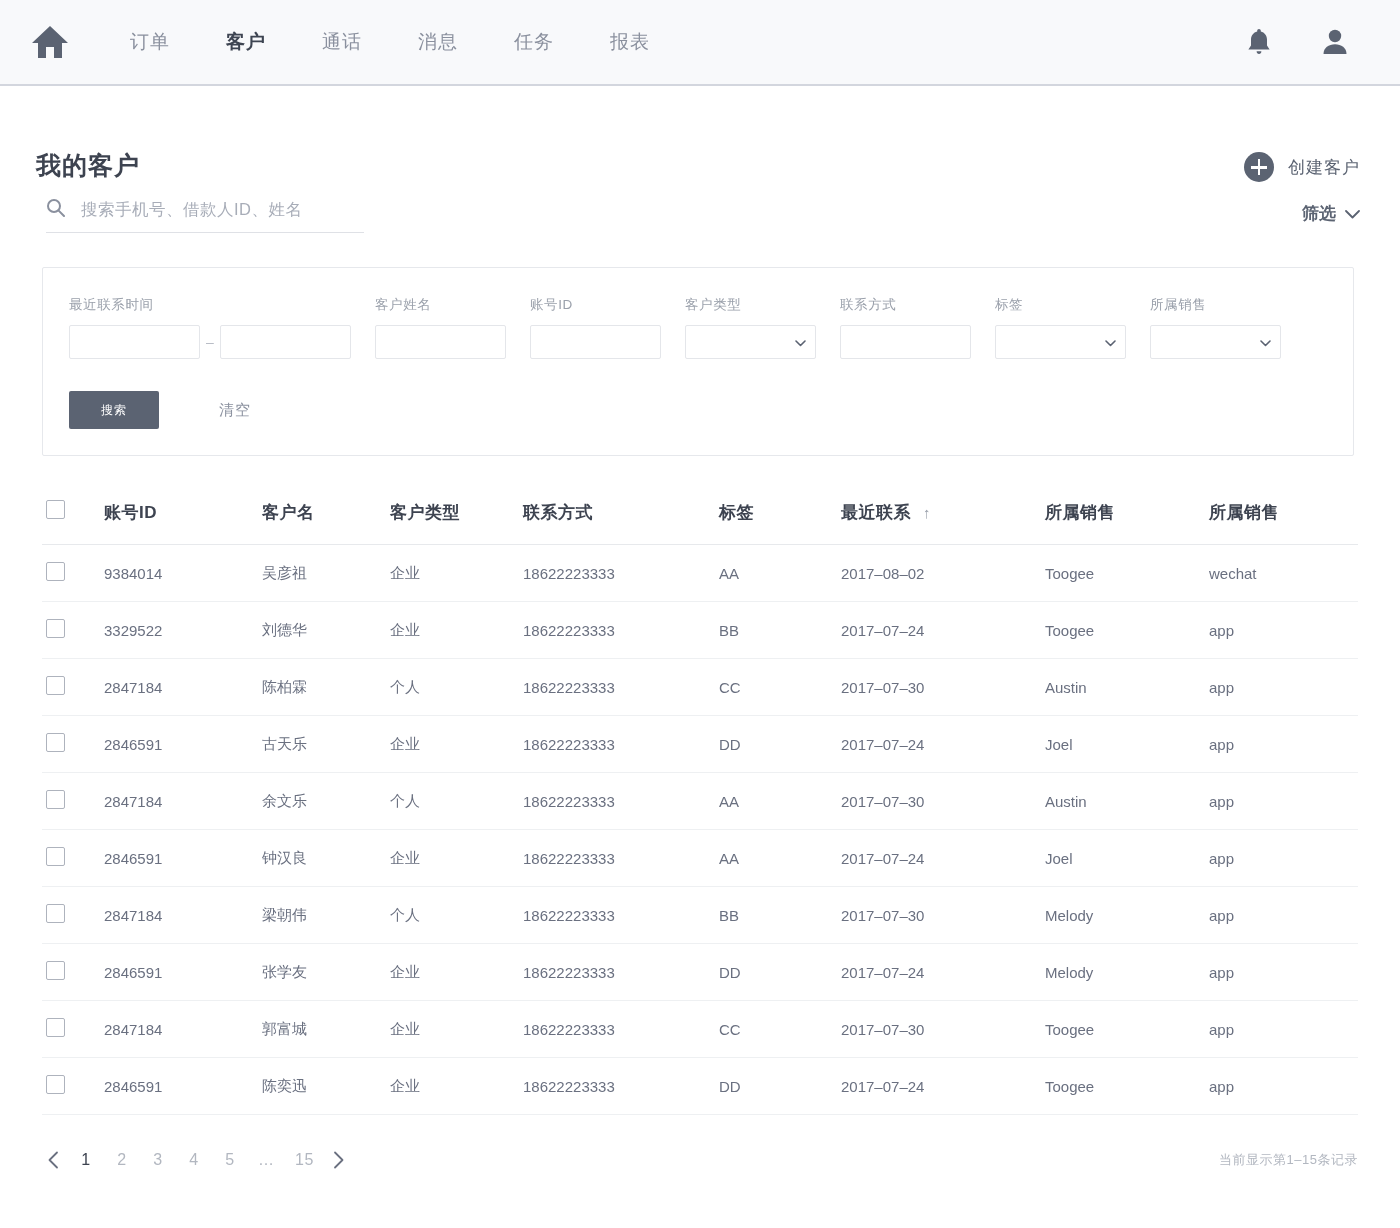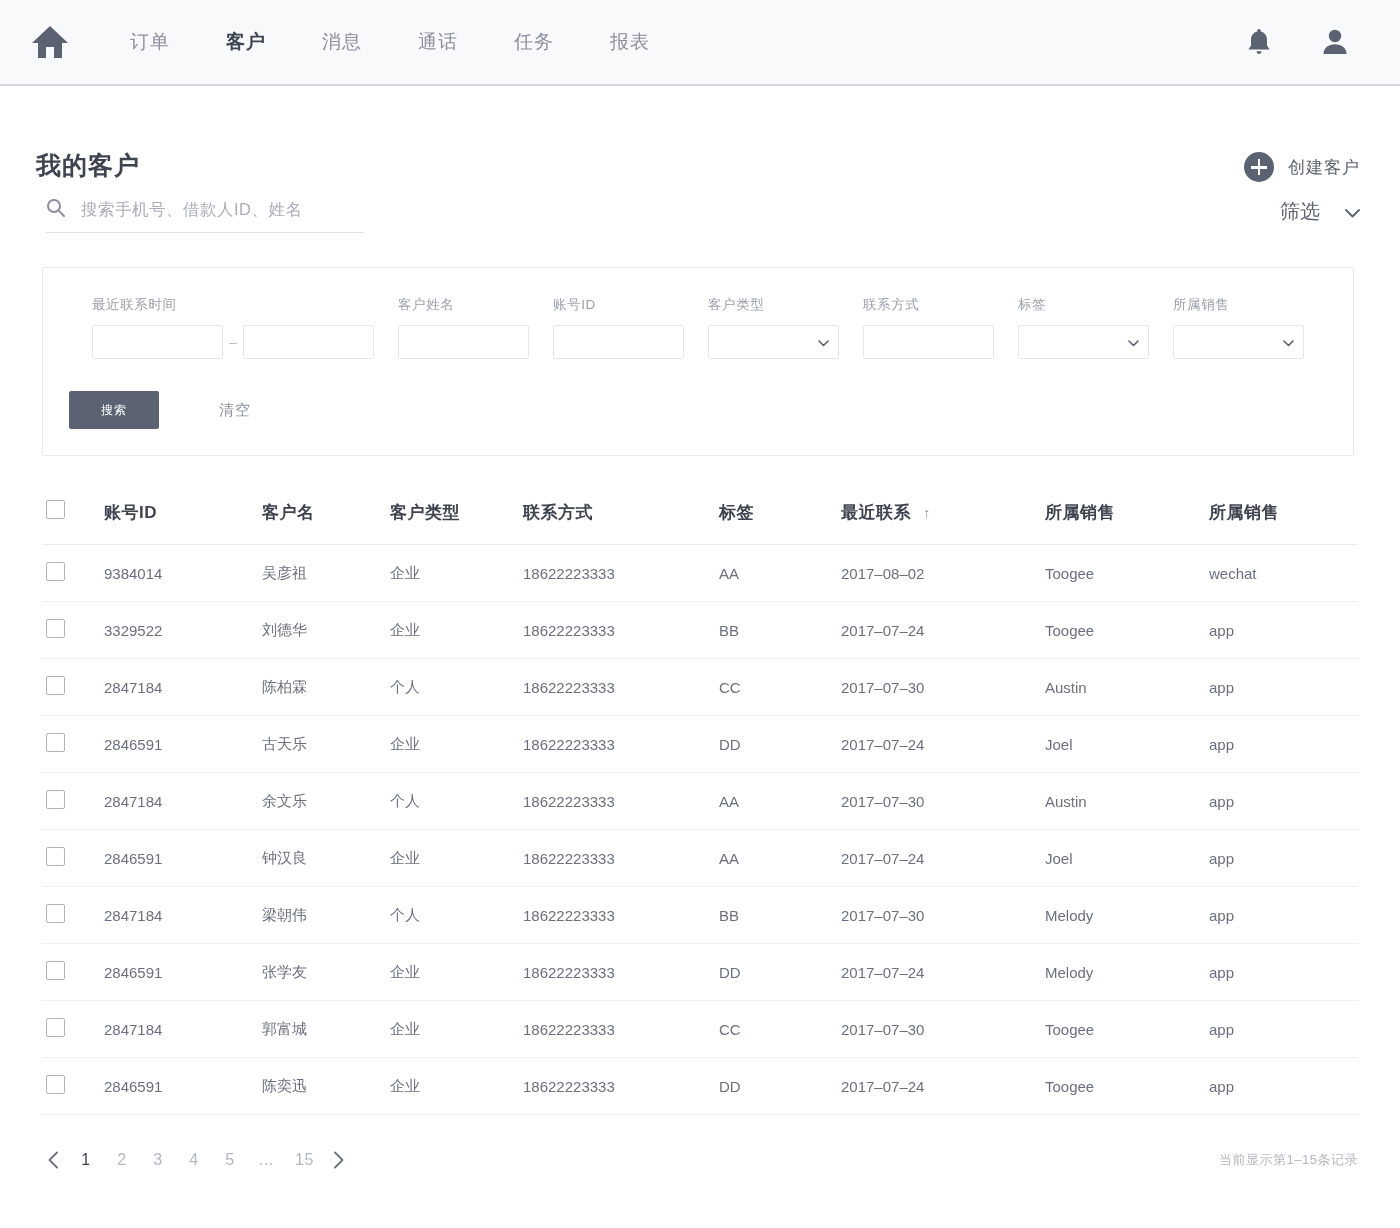--- a/index.html
+++ b/index.html
@@ -73,32 +73,32 @@
   }
   .search-input {
     border: none; outline: none; background: transparent;
     font-size: 16.5px; color: #4a4f5c;
     font-family: inherit;
     width: 100%;
     letter-spacing: 0.5px;
   }
   .search-input::placeholder { color: #a8adb8; }
   .filter-toggle {
-    margin-left: auto; display: flex; align-items: center; gap: 25px;
-    cursor: pointer; font-size: 20px; color: #5b6372; padding-bottom: 8px;
+    margin-left: auto; display: flex; align-items: center; gap: 9px;
+    cursor: pointer; font-size: 17px; color: #5b6372; padding-bottom: 8px; font-weight: bold;
   }
 
   
   .filter-panel {
     margin: 34px 46px 0 42px;
     border: 1px solid #e6e8ec;
     border-radius: 2px;
     padding: 28px 26px 26px 26px;
   }
-  .filter-fields { display: flex; align-items: flex-end; justify-content: center; }
+  .filter-fields { display: flex; align-items: flex-end; }
   .fgroup { margin-right: 24px; }
   .fgroup:last-child { margin-right: 0; }
   .flabel { font-size: 13.5px; color: #9aa0ab; margin-bottom: 11px; letter-spacing: 0.6px; }
   .fctl { display: flex; align-items: center; }
   .finput {
     height: 34px;
     border: 1px solid #e4e6ea;
     border-radius: 2px;
     background: #fff;
     outline: none;
@@ -192,22 +192,22 @@
 
 <div class="navbar">
   <div class="nav-home">
     <svg width="40" height="36" viewBox="0 0 40 36" aria-hidden="true">
       <path d="M20 2 L38 19 L32 19 L32 34 L24 34 L24 23 L16 23 L16 34 L8 34 L8 19 L2 19 Z" fill="#5b6372"></path>
     </svg>
   </div>
   <div class="nav-links">
     <div class="nav-link">订单</div>
     <div class="nav-link active">客户</div>
+    <div class="nav-link">通话</div>
     <div class="nav-link">消息</div>
-    <div class="nav-link">通话</div>
     <div class="nav-link">任务</div>
     <div class="nav-link">报表</div>
   </div>
   <div class="nav-right">
     <div class="nav-icon">
       <svg width="28" height="30" viewBox="0 0 28 30" aria-hidden="true">
         <path d="M14 2 C15 2 15.8 2.8 15.8 3.8 L15.8 4.6 C19.6 5.5 22 8.7 22 12.6 L22 18.5 L24.6 22.4 L3.4 22.4 L6 18.5 L6 12.6 C6 8.7 8.4 5.5 12.2 4.6 L12.2 3.8 C12.2 2.8 13 2 14 2 Z" fill="#5b6372"></path>
         <path d="M11.6 24.2 L16.4 24.2 C16.4 25.9 15.3 27 14 27 C12.7 27 11.6 25.9 11.6 24.2 Z" fill="#5b6372"></path>
       </svg>
     </div>

